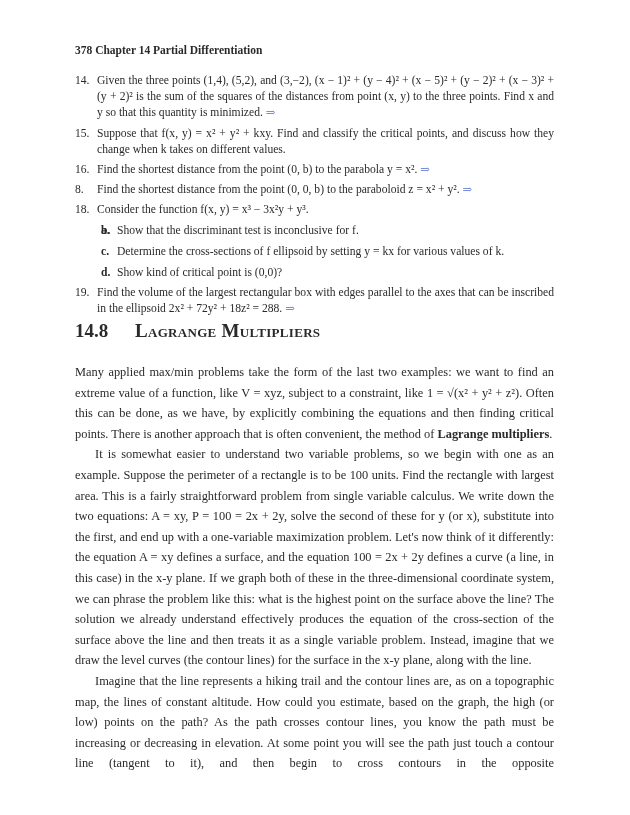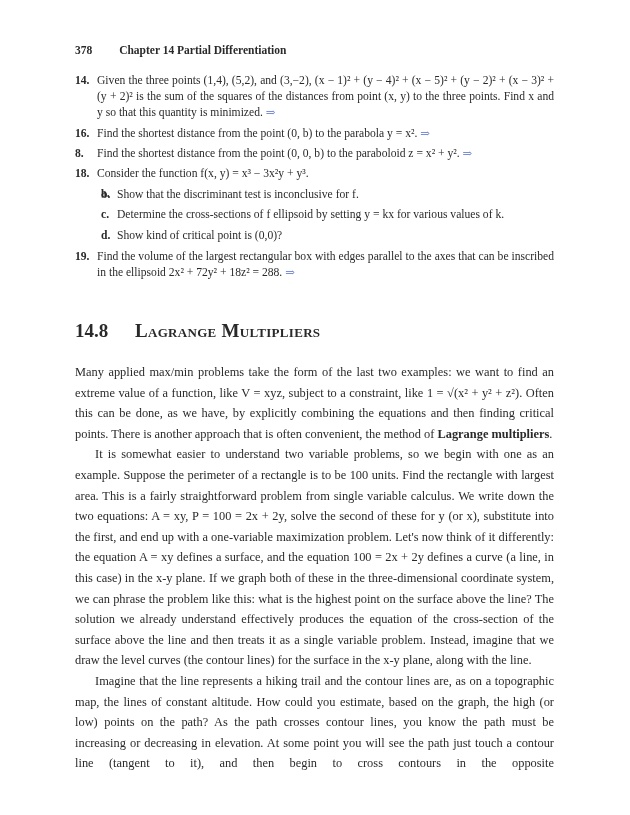--- a/index.html
+++ b/index.html
@@ -5,24 +5,24 @@
   html, body { margin: 0; padding: 0; background: #ffffff; }
   body {
     width: 630px; height: 815px; overflow: hidden; position: relative;
     font-family: "Liberation Serif", "DejaVu Serif", serif;
     color: #2a2a2a;
   }
   .page { position: absolute; left: 75px; top: 0; width: 479px; }
   .running-head {
     position: absolute; top: 44px; left: 0; font-size: 11.5px; font-weight: bold; white-space: nowrap;
   }
-  .running-head .pnum { margin-right: 24px; }
+  .running-head .pnum { margin-right: 0; }
   .exercises { position: absolute; top: 73px; left: 0; width: 479px; font-size: 11.6px; line-height: 16.2px; }
   .ex { position: relative; padding-left: 22px; margin-bottom: 4px; text-align: justify; }
-  .ex .num { position: absolute; left: 0; top: 0; font-weight: bold; }
+  .ex .num { position: absolute; left: 0; top: 0; font-weight: normal; }
   .sub { position: relative; padding-left: 42px; margin-bottom: 4.5px; }
   .sub .lbl { position: absolute; left: 26px; font-weight: bold; }
   .arrow { color: #7a8fd8; }
   .section-title {
     position: absolute; top: 320px; left: 0; font-size: 19px; font-weight: bold; white-space: nowrap;
   }
   .section-title .snum { margin-right: 22px; text-align: center; }
   .sc { font-variant: small-caps; letter-spacing: 0.3px; }
   .body-text {
     position: absolute; top: 362px; left: 0; width: 479px; font-size: 12.4px; line-height: 20.6px;
@@ -41,20 +41,24 @@
   <div class="running-head">
     <span class="pnum">378</span>
     <span>Chapter 14 Partial Differentiation</span>
   </div>
 
   <div class="exercises">
     <div class="ex">
       <span class="num">14.</span>
       <span>Given the three points (1,4), (5,2), and (3,−2), (x − 1)² + (y − 4)² + (x − 5)² + (y − 2)² + (x − 3)² + (y + 2)² is the sum of the squares of the distances from point (x, y) to the three points. Find x and y so that this quantity is minimized.</span>
       <span class="arrow">⇒</span>
+    </div>
+    <div class="ex">
+      <span class="num">15.</span>
+      <span>Suppose that f(x, y) = x² + y² + kxy. Find and classify the critical points, and discuss how they change when k takes on different values.</span>
     </div>
     <div class="ex">
       <span class="num">16.</span>
       <span>Find the shortest distance from the point (0, b) to the parabola y = x².</span>
       <span class="arrow">⇒</span>
     </div>
     <div class="ex">
       <span class="num">8.</span>
       <span>Find the shortest distance from the point (0, 0, b) to the paraboloid z = x² + y².</span>
       <span class="arrow">⇒</span>

